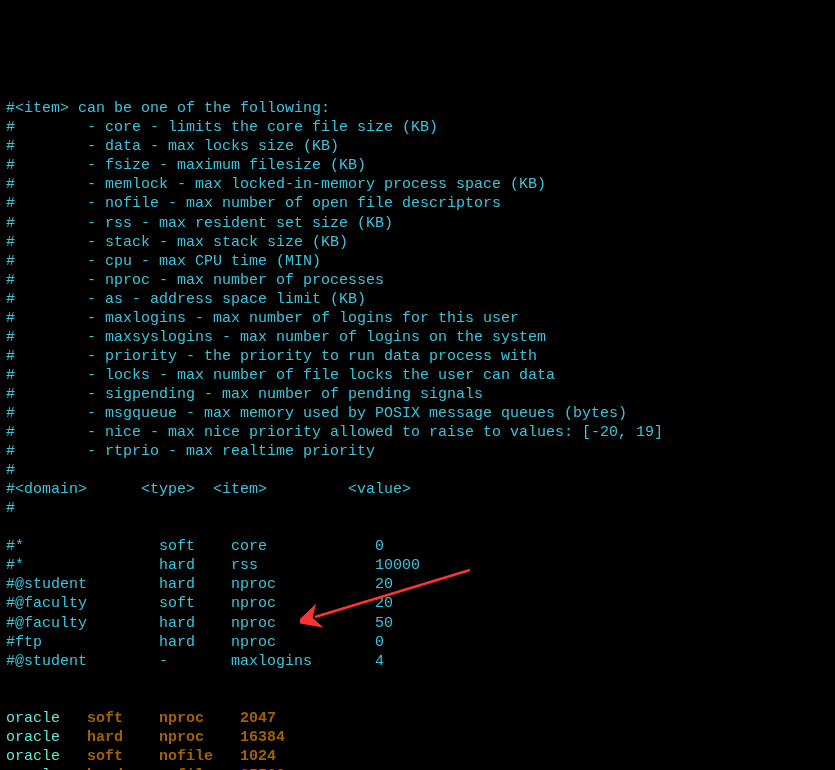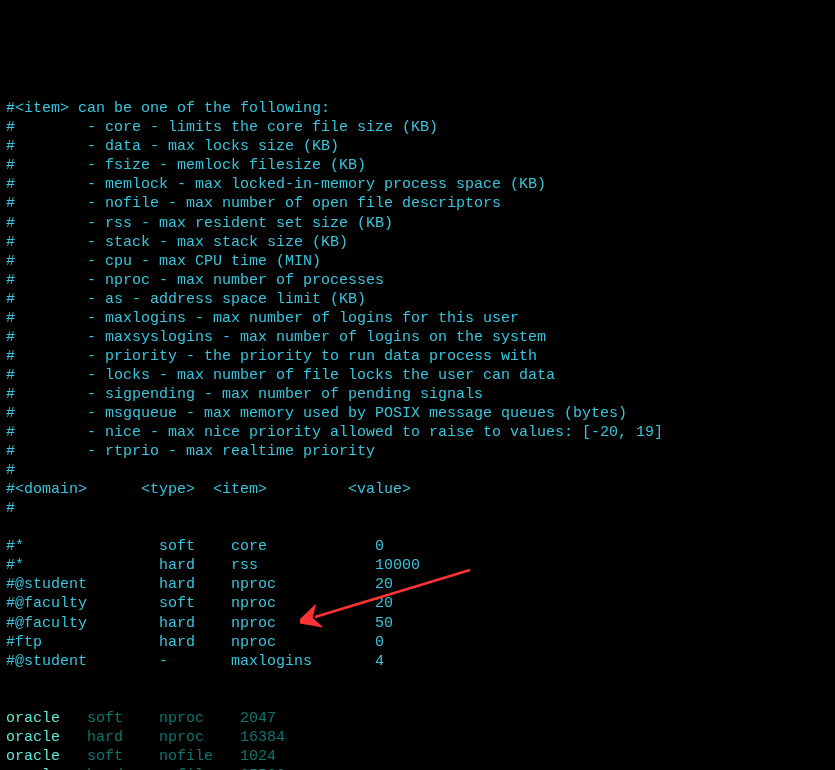--- a/index.html
+++ b/index.html
@@ -20,39 +20,40 @@
       white-space: pre;
     }
     .comment {
       color: #39c5dd;
       text-align: center;
     }
     .oracle {
       color: #5eead4;
     }
     .white {
-      color: #0f766e;
+      color: #a16207;
+      font-weight: bold;
     }
     .arrow-container {
       position: absolute;
       top: 565px;
       left: 300px;
       pointer-events: none;
     }
   </style>
 </head>
 <body>
 
 
 
 <div>
 <div><span class="comment">#&lt;item&gt; can be one of the following:</span>
 <span class="comment">#        - core - limits the core file size (KB)</span>
 <span class="comment">#        - data - max locks size (KB)</span>
-<span class="comment">#        - fsize - memlock filesize (KB)</span>
+<span class="comment">#        - fsize - maximum filesize (KB)</span>
 <span class="comment">#        - memlock - max locked-in-memory process space (KB)</span>
 <span class="comment">#        - nofile - max number of open file descriptors</span>
 <span class="comment">#        - rss - max resident set size (KB)</span>
 <span class="comment">#        - stack - max stack size (KB)</span>
 <span class="comment">#        - cpu - max CPU time (MIN)</span>
 <span class="comment">#        - nproc - max number of processes</span>
 <span class="comment">#        - as - address space limit (KB)</span>
 <span class="comment">#        - maxlogins - max number of logins for this user</span>
 <span class="comment">#        - maxsyslogins - max number of logins on the system</span>
 <span class="comment">#        - priority - the priority to run data process with</span>

